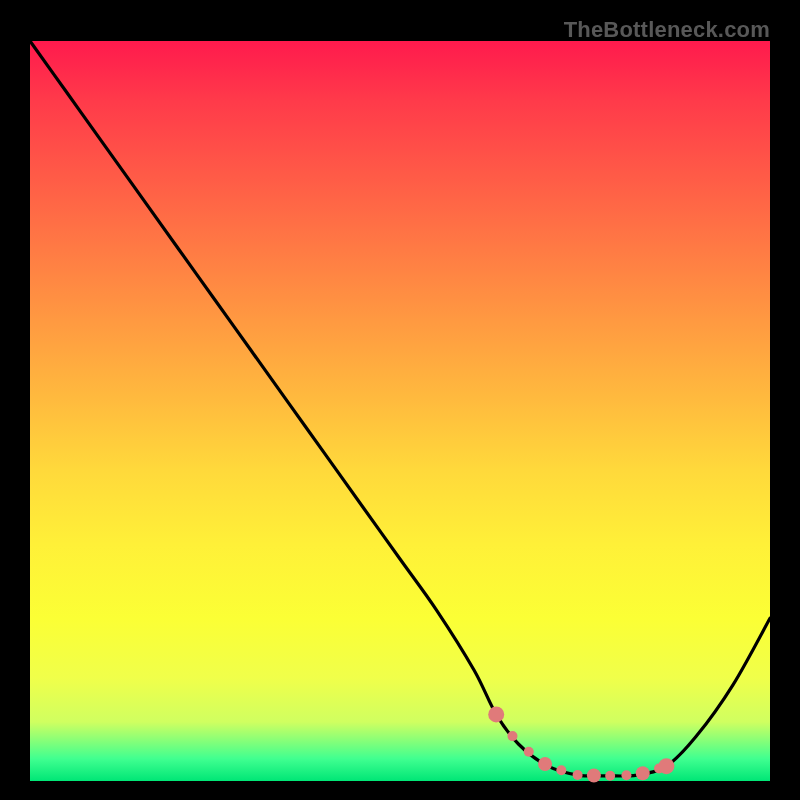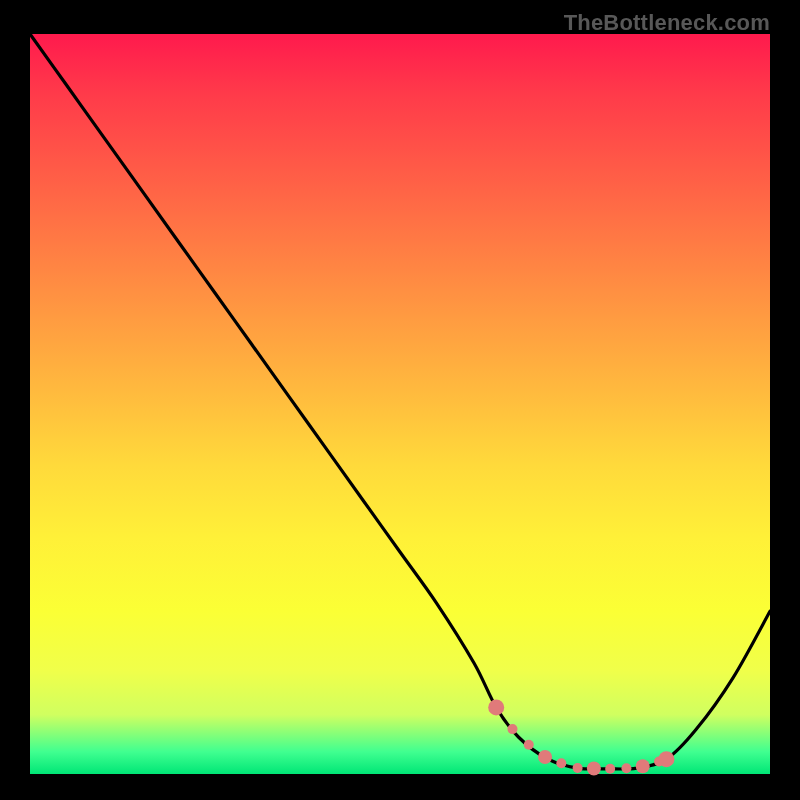--- a/index.html
+++ b/index.html
@@ -6,21 +6,21 @@
     margin: 0;
     padding: 0;
     width: 800px;
     height: 800px;
     background: #000;
     overflow: hidden;
     font-family: Arial, Helvetica, sans-serif;
   }
   .frame {
     position: absolute;
-    left: 0; top: 4px;
+    left: 0; top: 11px;
     width: 800px; height: 572px;
     background: #000;
   }
   .plot {
     position: absolute;
     left: 30px;
     top: 30px;
     width: 740px;
     height: 740px;
     

